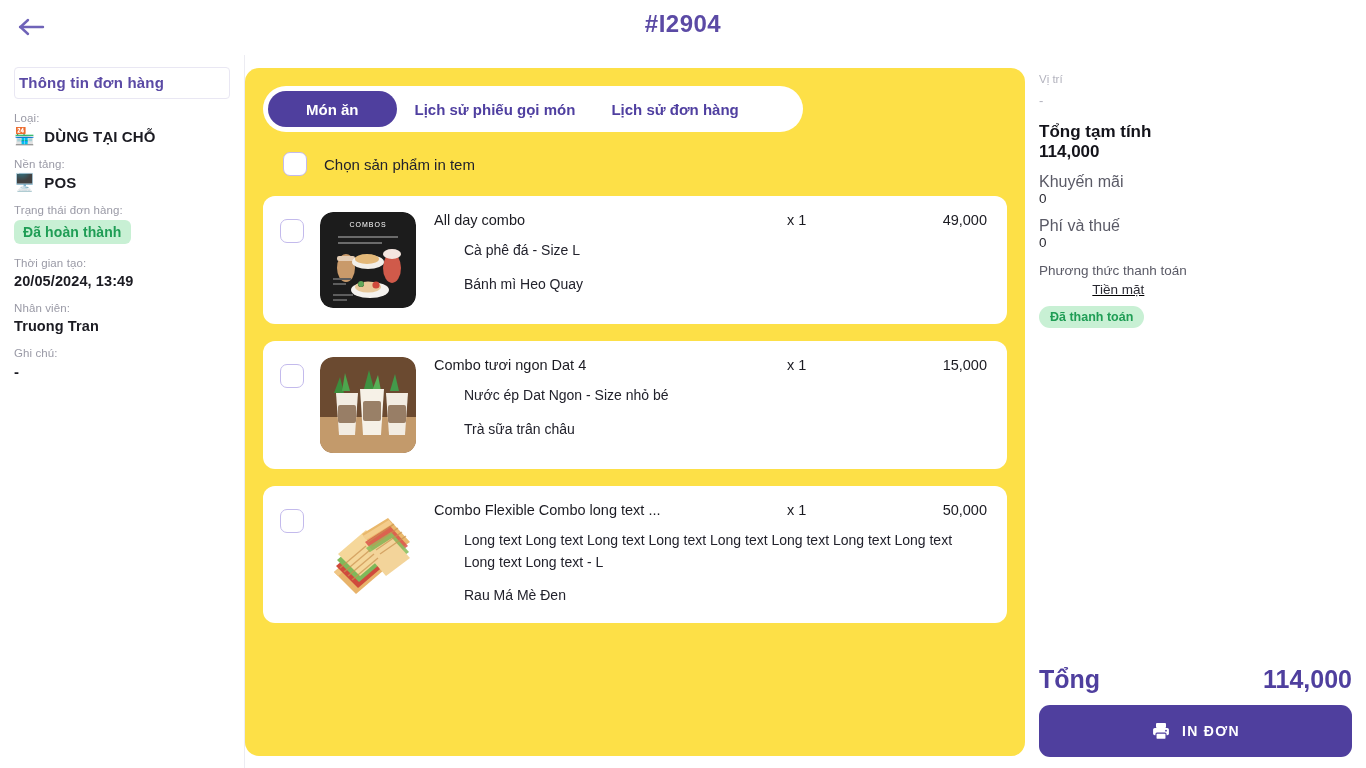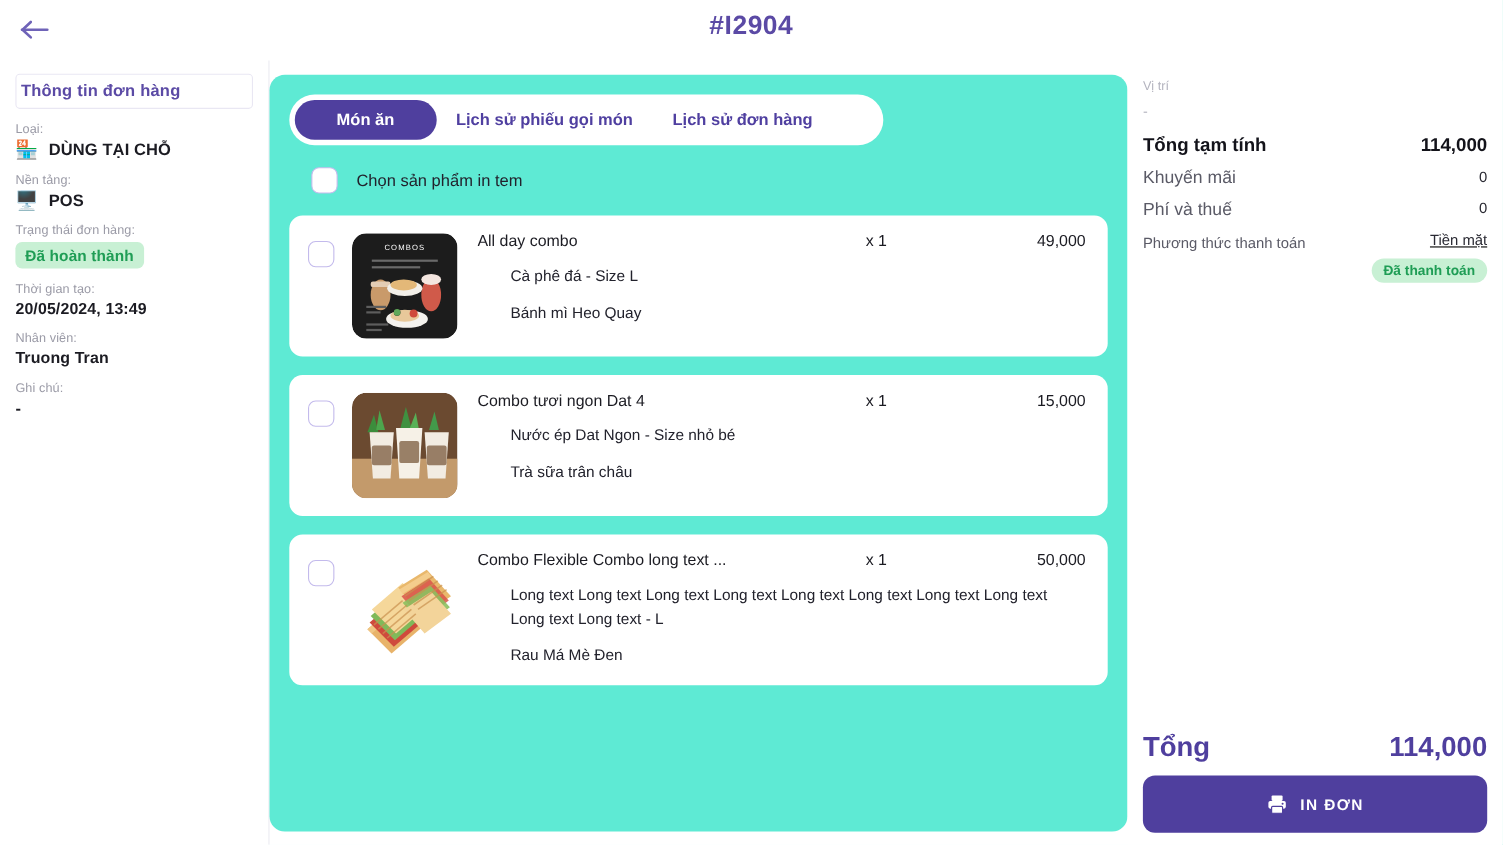--- a/index.html
+++ b/index.html
@@ -54,21 +54,21 @@
     display: inline-block; background: #c8f0d4; color: #1f9d55;
     font-size: 14px; font-weight: 700; border-radius: 6px;
     padding: 4px 9px; letter-spacing: .1px;
   }
   .field-note { font-size: 15px; font-weight: 700; color: #1b1b22; }
 
   
   .center-panel {
     position: absolute; left: 245px; top: 68px;
     width: 780px; height: 688px;
-    background: #5eead4; border-radius: 14px;
+    background: #fde047; border-radius: 14px;
     padding: 18px 18px 0 18px;
   }
   .tabbar {
     position: relative; background: #fff; border-radius: 26px;
     height: 46px; width: 540px; display: flex; align-items: center;
     padding: 5px; gap: 0px;
   }
   .tab {
     height: 36px; display: flex; align-items: center; justify-content: center;
     font-size: 15px; font-weight: 700; color: #4f3fa0;
@@ -120,20 +120,21 @@
   
   .right-panel {
     position: absolute; left: 1025px; top: 55px; width: 341px; height: 713px;
     background: #fff; padding: 18px 14px 0 14px;
   }
   .loc-label { font-size: 11.5px; color: #b3b3be; }
   .loc-value { font-size: 13px; color: #b3b3be; margin-top: 8px; }
   .sum-row {
     display: flex; justify-content: space-between; align-items: flex-start;
     margin-top: 11px;
+    flex-direction: column;
   }
   .sum-row.total-pre { margin-top: 14px; }
   .sum-key { font-size: 16px; color: #5a5a66; }
   .sum-val { font-size: 13.5px; color: #2a2a33; }
   .sum-row.total-pre .sum-key { font-size: 17px; font-weight: 700; color: #13131a; }
   .sum-row.total-pre .sum-val { font-size: 17px; font-weight: 700; color: #13131a; }
   .pay-method-key { font-size: 13.5px; color: #5a5a66; line-height: 1.55; }
   .pay-right { text-align: right; text-decoration: underline; }
   .pay-method-val { font-size: 13.5px; color: #2a2a33; }
   .badge-paid {

